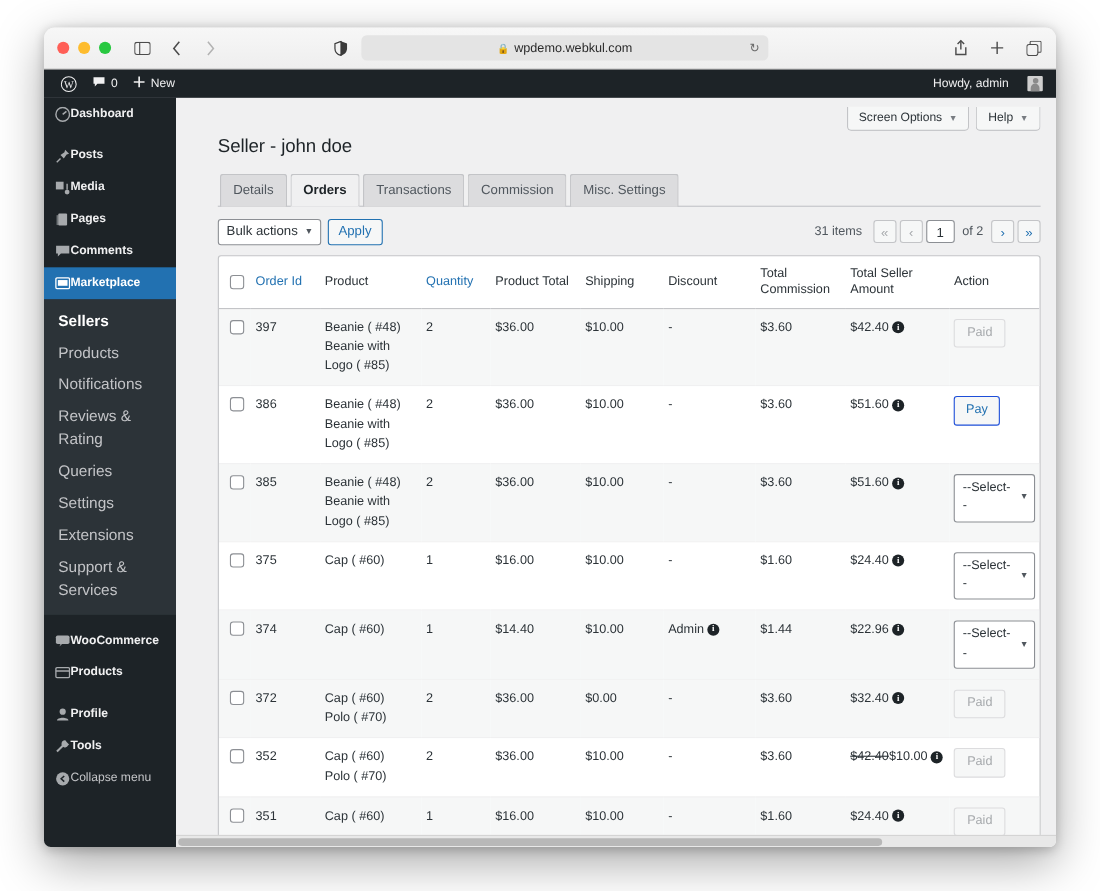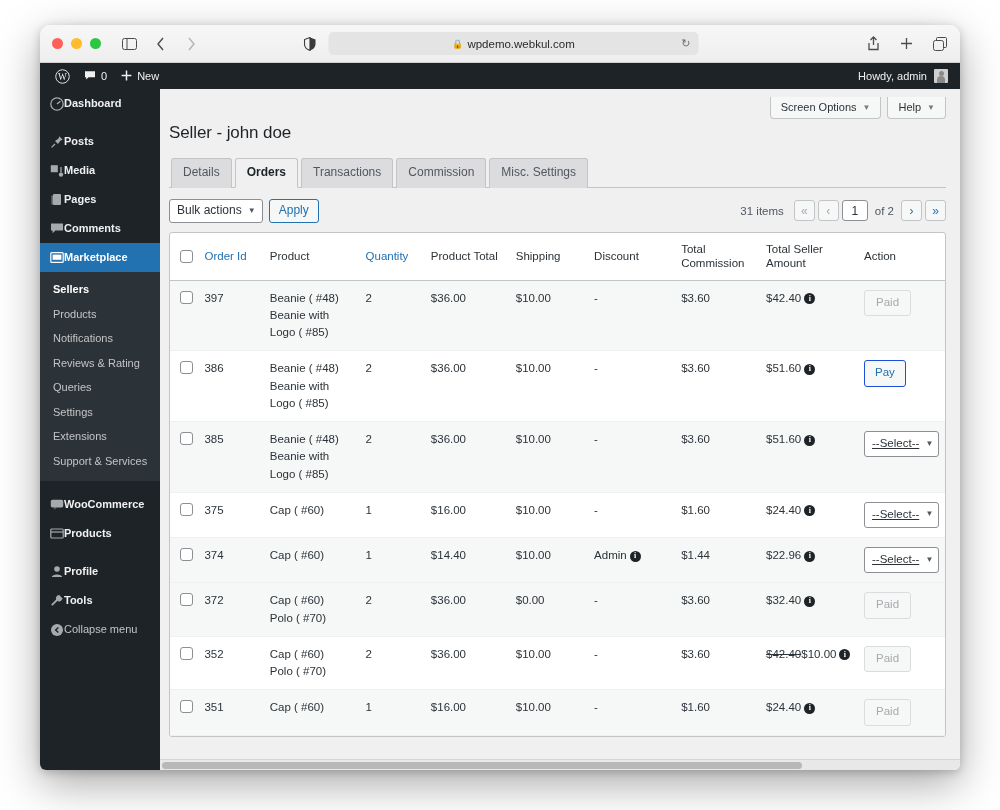--- a/index.html
+++ b/index.html
@@ -52,21 +52,21 @@
   #reload { position: absolute; right: 8px; font-size: 11px; color: #6b6b6b; }
 
   .chrome-right { margin-left: auto; display: flex; align-items: center; gap: 16px; }
 
   
   #adminbar {
     height: 26px; background: #1d2327; color: #f0f0f1;
     display: flex; align-items: center; font-size: 11px; padding: 0 8px;
   }
   .ab-item { display: flex; align-items: center; gap: 5px; padding: 0 7px; height: 26px; white-space: nowrap; }
-  .ab-right { margin-left: auto; display: flex; align-items: center; gap: 7px; padding-right: 4px; }
+  .ab-right { margin-left: auto; display: flex; align-items: center; gap: 17px; padding-right: 4px; }
   .avatar { width: 14px; height: 14px; background: #cfcfcf; border-radius: 1px;
             display: block; position: relative; overflow: hidden; }
   .avatar::after { content:""; position:absolute; left:3px; top:7px; width:8px; height:8px;
             background:#8a8a8a; border-radius:50% 50% 0 0; }
   .avatar::before { content:""; position:absolute; left:4.5px; top:2px; width:5px; height:5px;
             background:#8a8a8a; border-radius:50%; }
 
   
   #shell { display: flex; height: calc(745px - 38px - 26px); }
 
@@ -78,26 +78,26 @@
   .menu-item .ic { width: 15px; height: 15px; display: flex; align-items: center;
                    justify-content: center; color: #a7aaad; flex: 0 0 15px; }
   .menu-item.active { background: #2271b1; color: #fff; position: relative; }
   .menu-item.active .ic { color: #fff; }
   .menu-item.active::after {
     content: ""; position: absolute; right: -8px; top: 50%; transform: translateY(-50%);
     border: 8px solid transparent; border-left-color: #2271b1; border-right: 0;
   }
   .menu-gap { height: 9px; }
   #submenu { background: #2c3338; padding: 5px 0 8px 0; }
-  .sub-item { padding: 4px 9px 4px 13px; font-size: 11px; color: #c3c4c7; line-height: 1.5; }
+  .sub-item { padding: 4px 9px 4px 13px; font-size: 14px; color: #c3c4c7; line-height: 1.5; }
   .sub-item.cur { color: #fff; font-weight: bold; }
 
   
   #content { flex: 1; background: #f0f0f1; position: relative; overflow: hidden; }
-  #content-inner { padding: 8px 14px 0 9px; height: 100%; }
+  #content-inner { padding: 8px 14px 0 38px; height: 100%; }
 
   .screen-meta { display: flex; justify-content: flex-end; gap: 6px; margin-bottom: 4px; }
   .meta-btn {
     background: #f6f7f7; border: 1px solid #c3c4c7; border-top: none;
     border-radius: 0 0 4px 4px; font-size: 11px; color: #2c3338;
     padding: 4px 10px 5px; display: flex; align-items: center; gap: 6px;
   }
   .caret { font-size: 8px; color: #787c82; }
 
   h1#page-title { font-size: 17px; font-weight: 400; color: #1d2327;
@@ -183,21 +183,21 @@
     display: inline-block;
   }
   .btn-pay {
     background: #f6f7f7; border: 1px solid #1d4ed8; border-radius: 3px;
     color: #2271b1; font-size: 11.5px; padding: 3px 10px 4px;
     display: inline-block;
   }
   .sel-action {
     background: #fff; border: 1px solid #8c8f94; border-radius: 3px;
     font-size: 11.5px; color: #2c3338; padding: 3px 19px 4px 7px;
-    position: relative; display: inline-flex; align-items: center; text-decoration: underline;
+    position: relative; display: inline-flex; align-items: center;
   }
   .sel-action .sc { position: absolute; right: 5px; font-size: 8px; color: #50575e; }
 
   
   #hscroll { position: absolute; left: 0; right: 0; bottom: 0; height: 11px;
              background: #e8e8e8; border-top: 1px solid #d4d4d4; }
   #hscroll .thumb { position: absolute; left: 2px; top: 2px; height: 7px;
              width: 640px; background: #b8b8b8; border-radius: 4px; }
 </style>
 </head>

